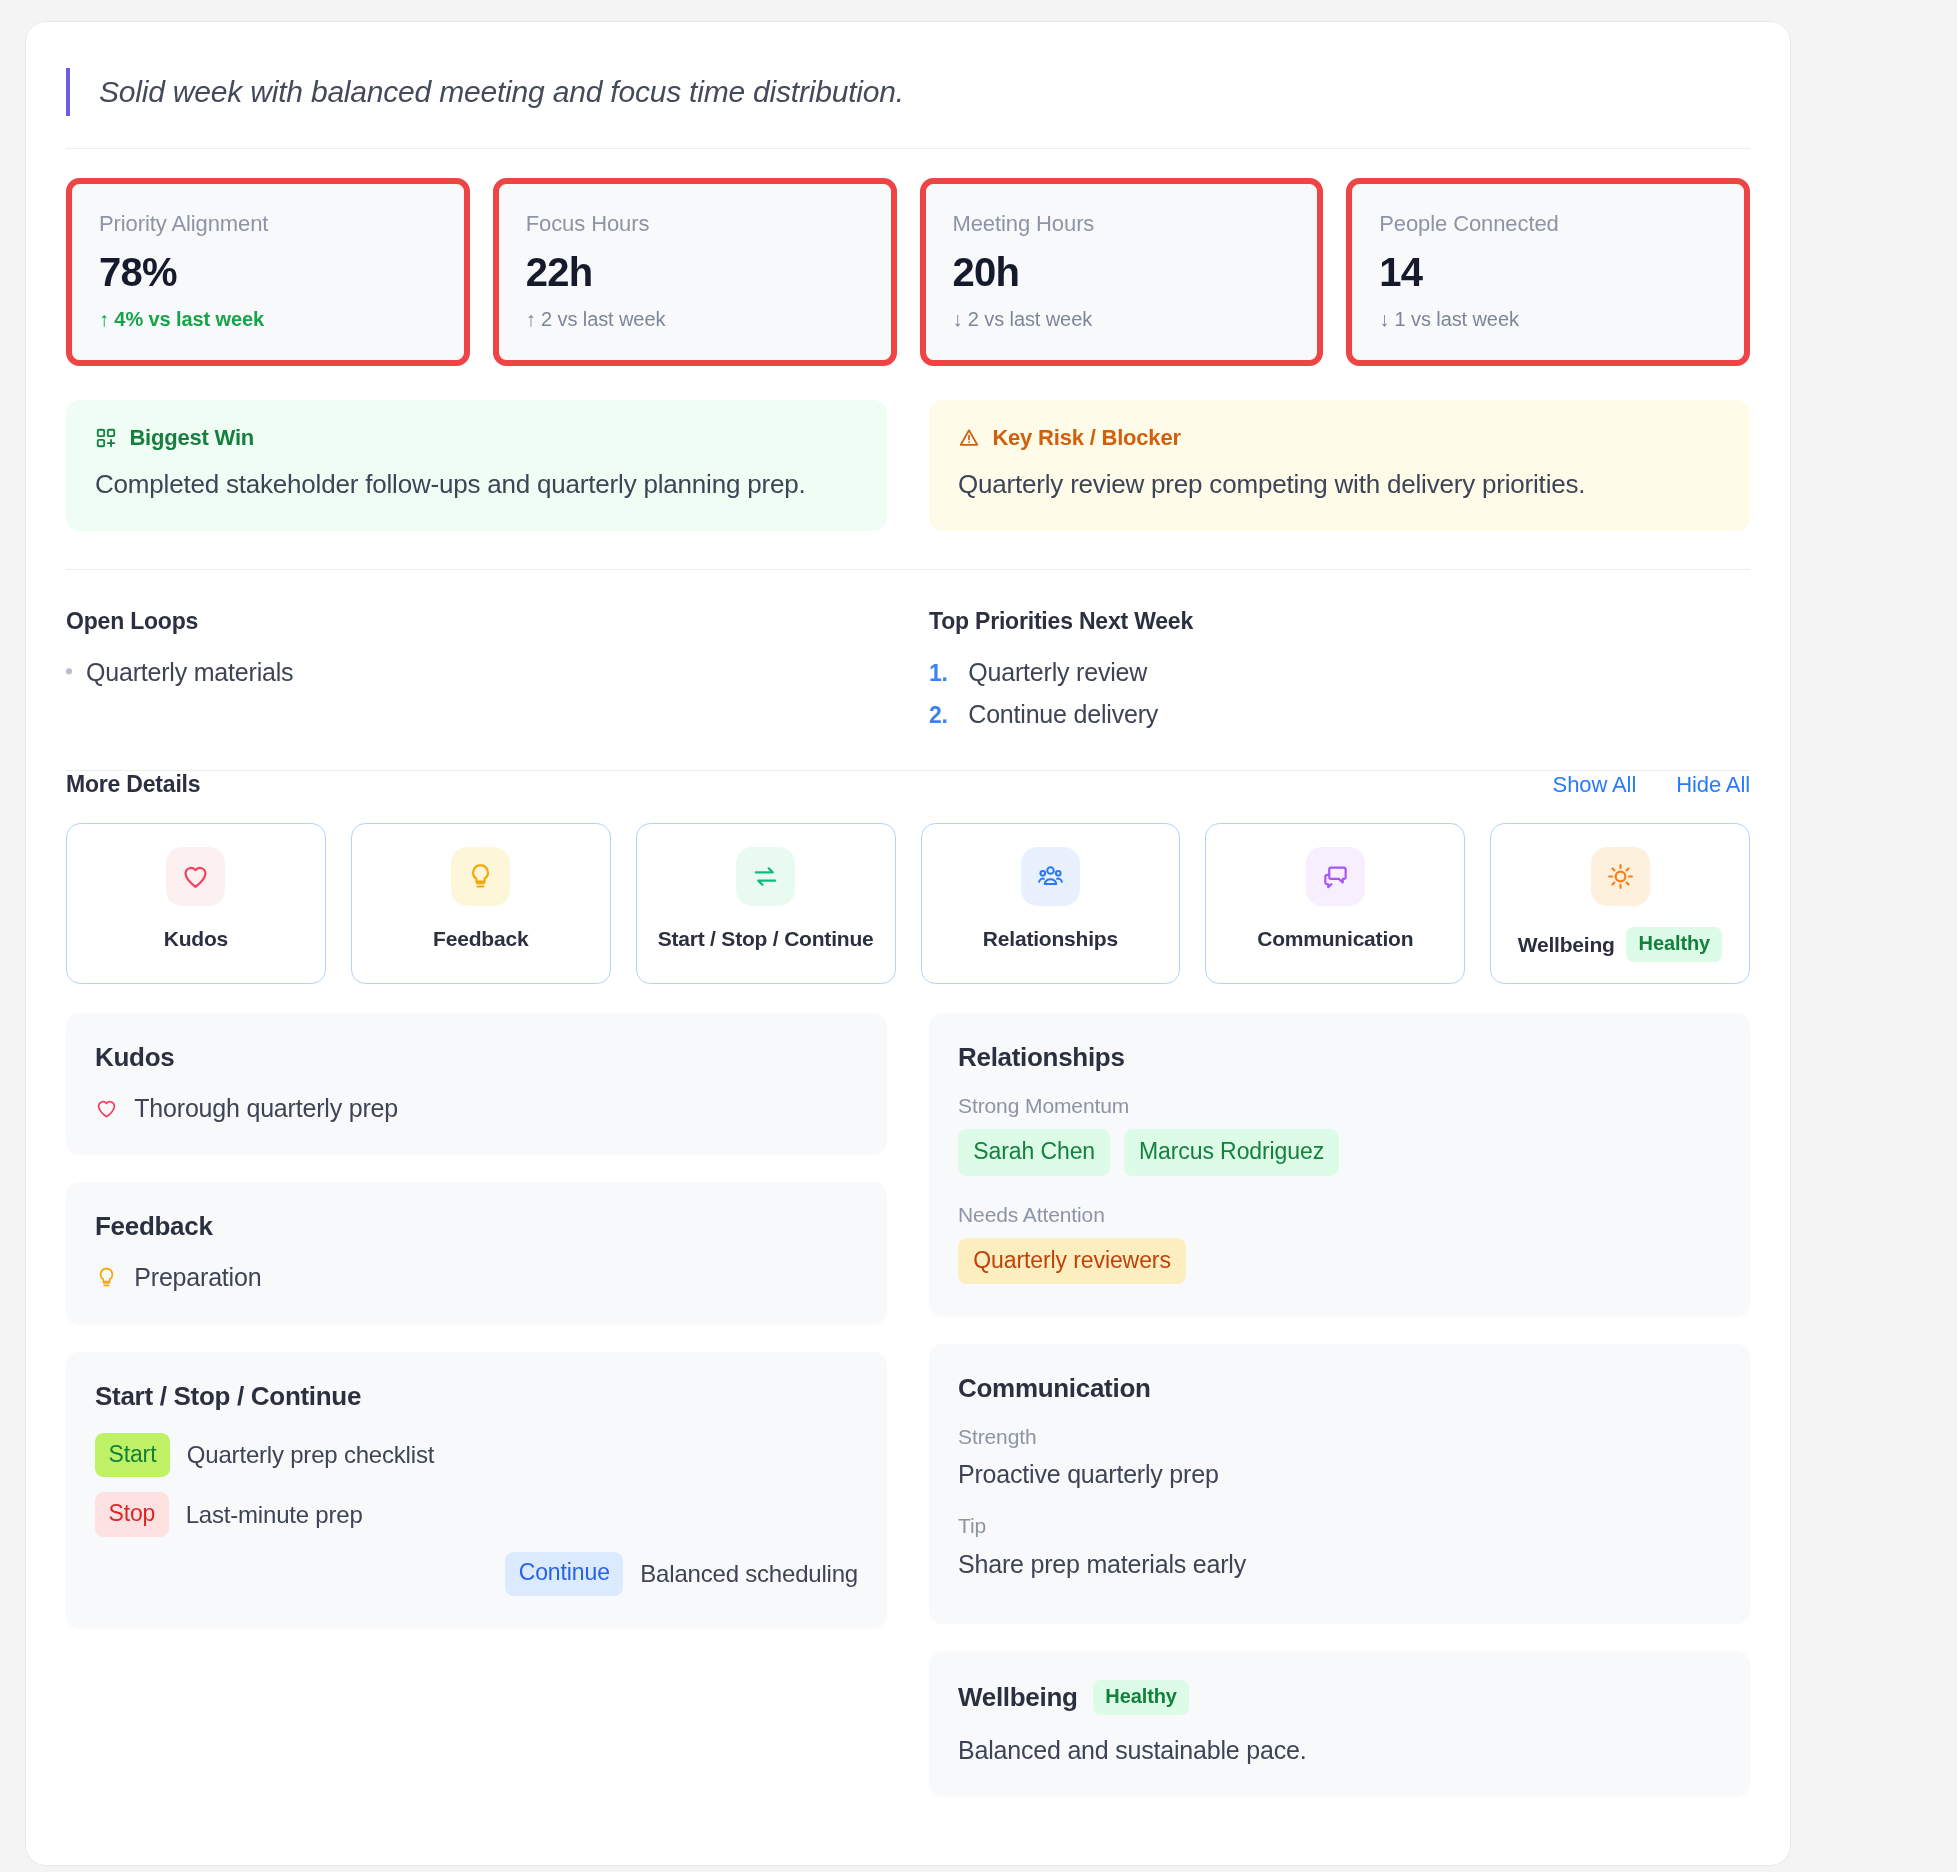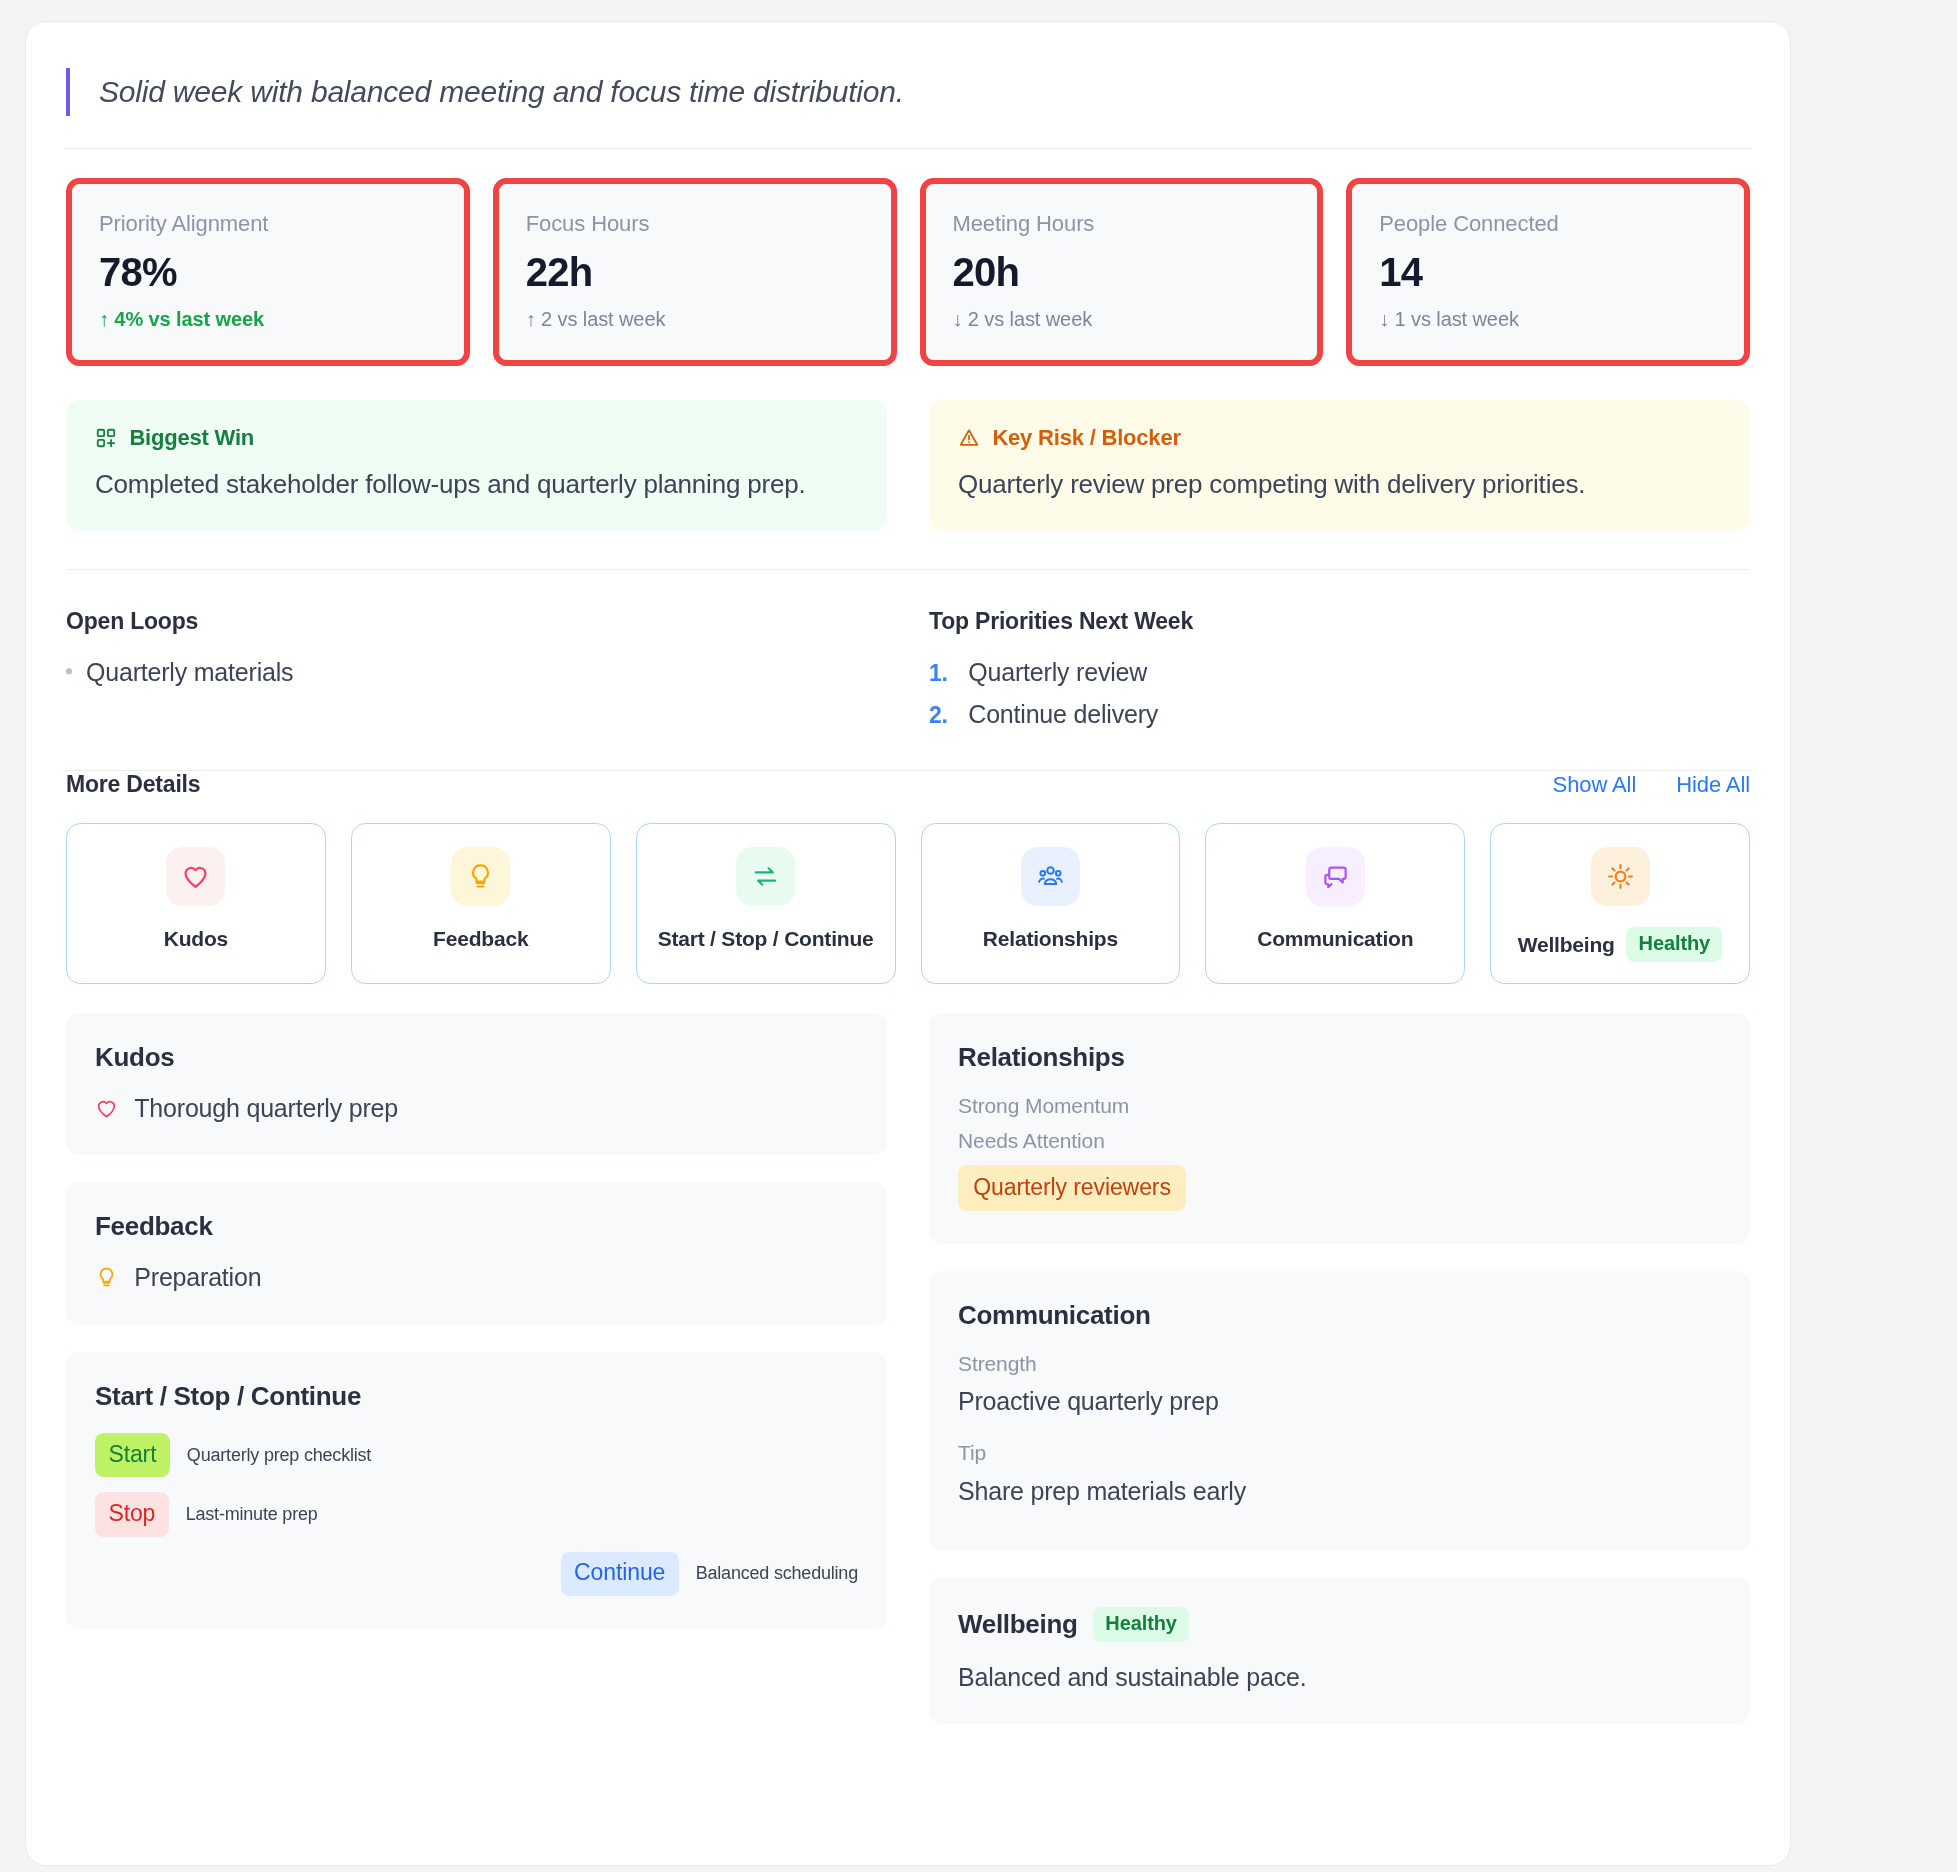--- a/index.html
+++ b/index.html
@@ -265,21 +265,21 @@
   .ssc-tag {
     border-radius: 8.6px;
     padding: 7.6px 13.4px 9.6px 13.4px;
     font-size: 23px;
     font-weight: 400;
     letter-spacing: -0.1px;
   }
   .ssc-tag.start { background: #bef264; color: #15803d; }
   .ssc-tag.stop  { background: #fee2e2; color: #dc2626; }
   .ssc-tag.cont  { background: #dbeafe; color: #2563eb; }
-  .ssc-text { font-size: 18px; color: #3d4456; letter-spacing: -0.2px; }
+  .ssc-text { font-size: 24px; color: #3d4456; letter-spacing: -0.2px; }
   .panel-body { font-size: 25px; color: #3d4456; letter-spacing: -0.2px; }
 </style>
 </head>
 <body>
 
 <div class="page">
 <div class="card">
 
   <div class="headline-wrap">
     <div class="headline">Solid week with balanced meeting and focus time distribution.</div>
@@ -490,20 +490,24 @@
         </div>
       </div>
 
     </div>
 
     <div class="col">
 
       <div class="panel">
         <div class="panel-title">Relationships</div>
         <div class="sub-label">Strong Momentum</div>
+        <div class="chips-row">
+          <span class="chip green lg">Sarah Chen</span>
+          <span class="chip green lg">Marcus Rodriguez</span>
+        </div>
         <div class="sub-label">Needs Attention</div>
         <div class="chips-row">
           <span class="chip amber lg">Quarterly reviewers</span>
         </div>
       </div>
 
       <div class="panel">
         <div class="panel-title">Communication</div>
         <div class="sub-label">Strength</div>
         <div class="sub-value">Proactive quarterly prep</div>

